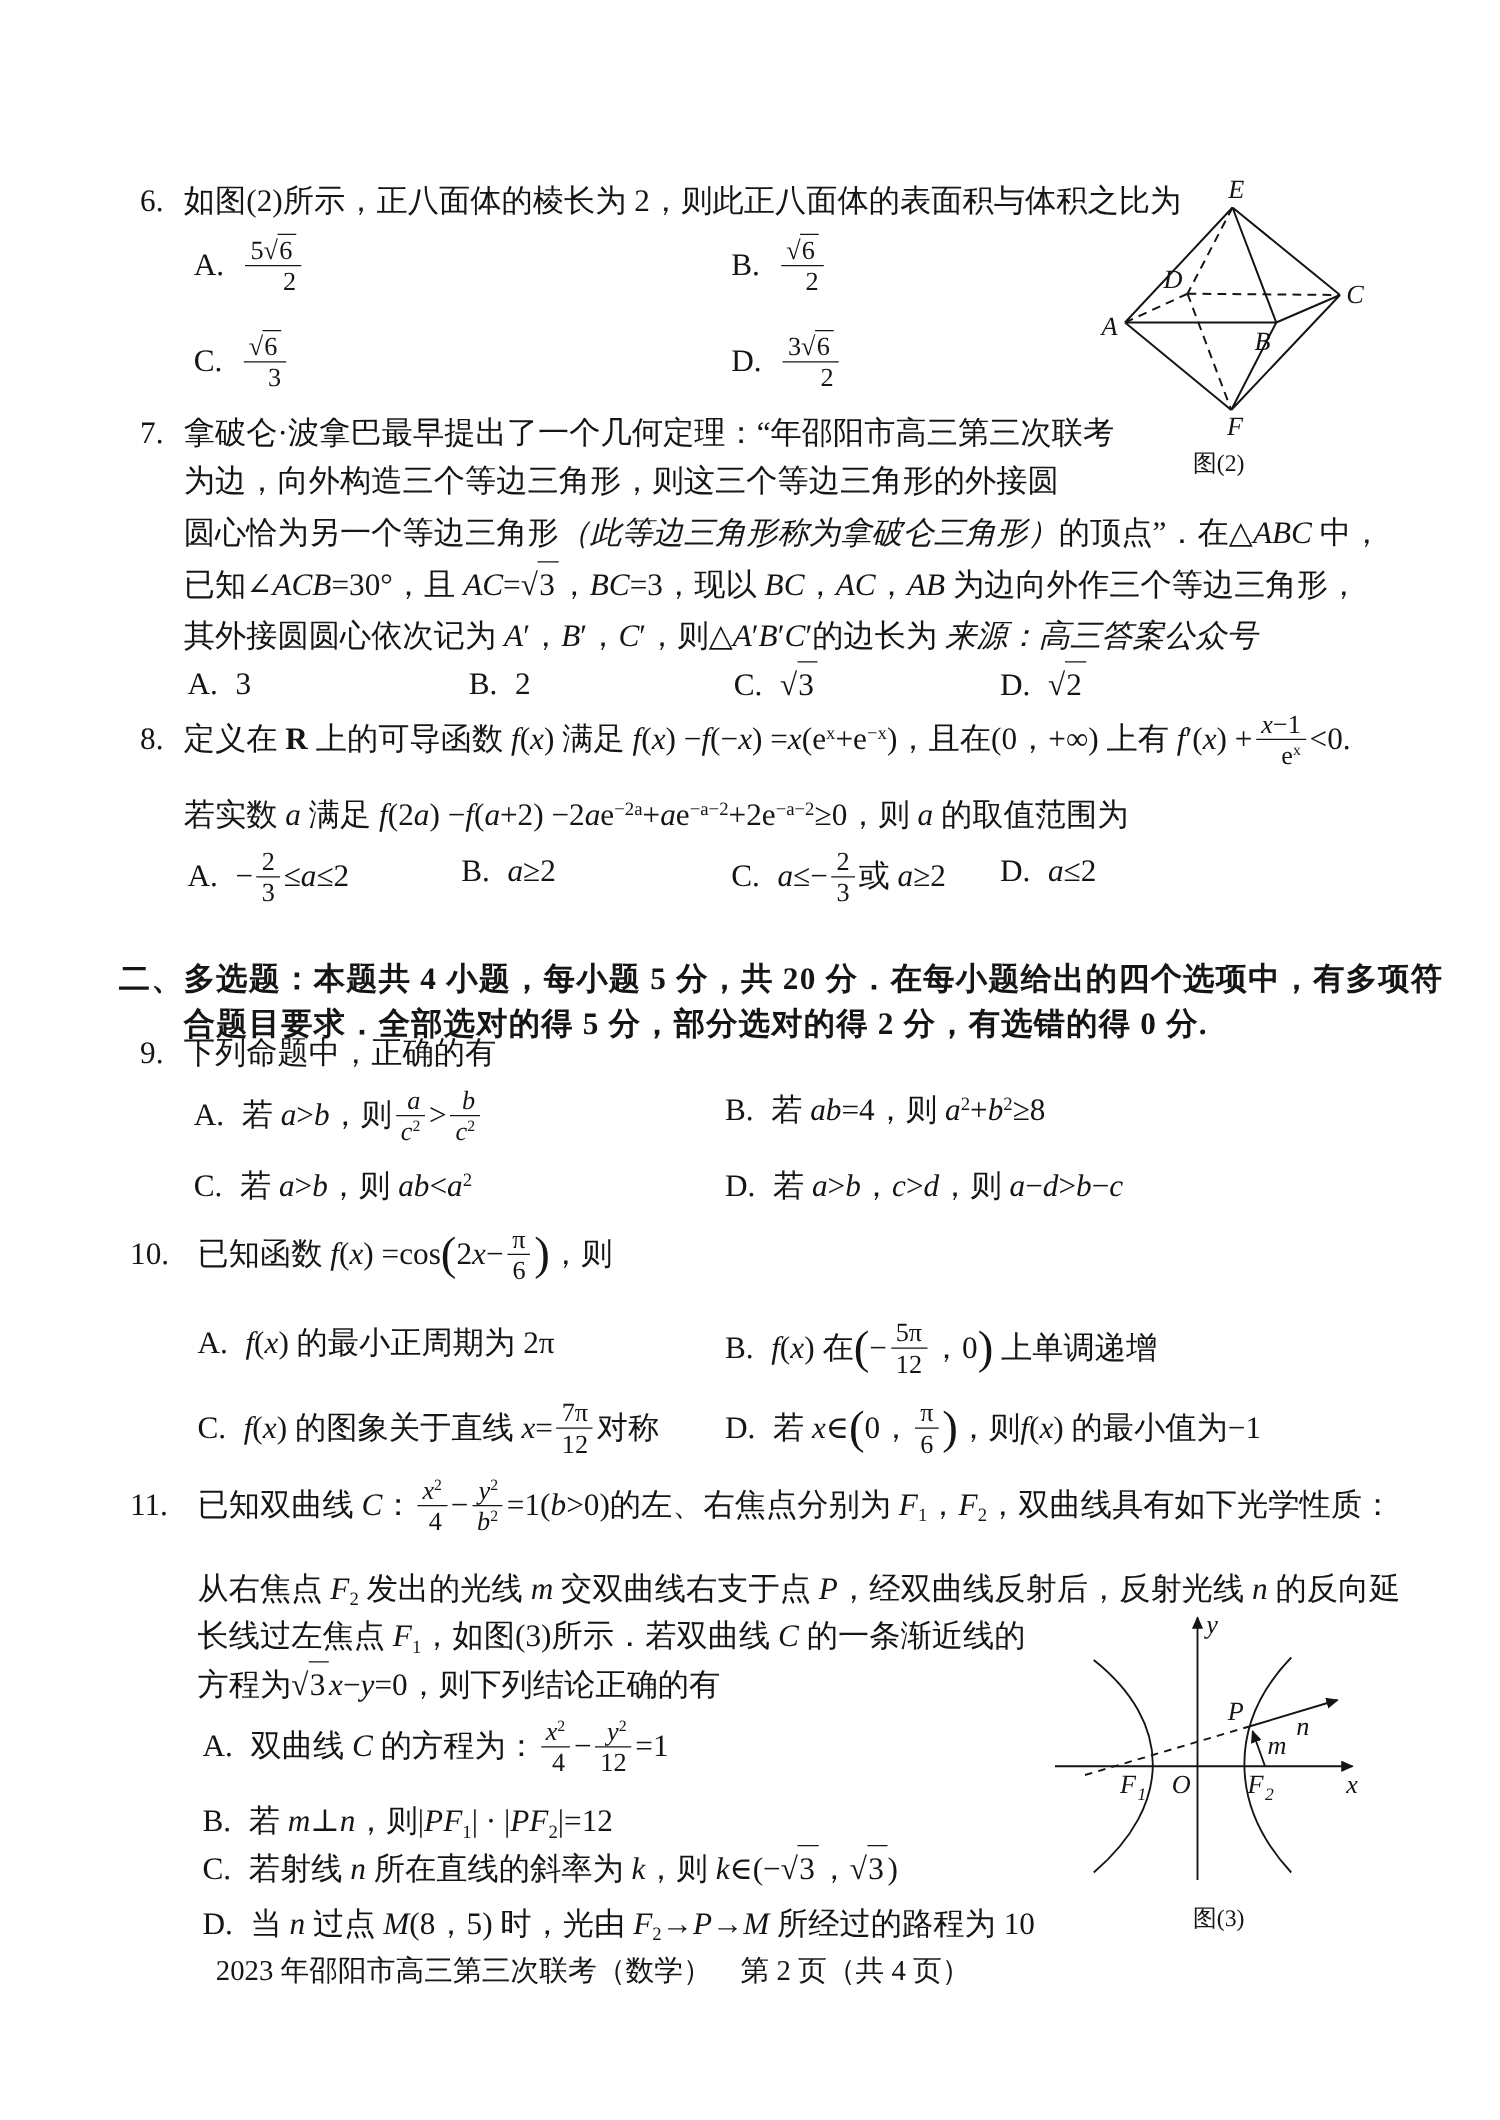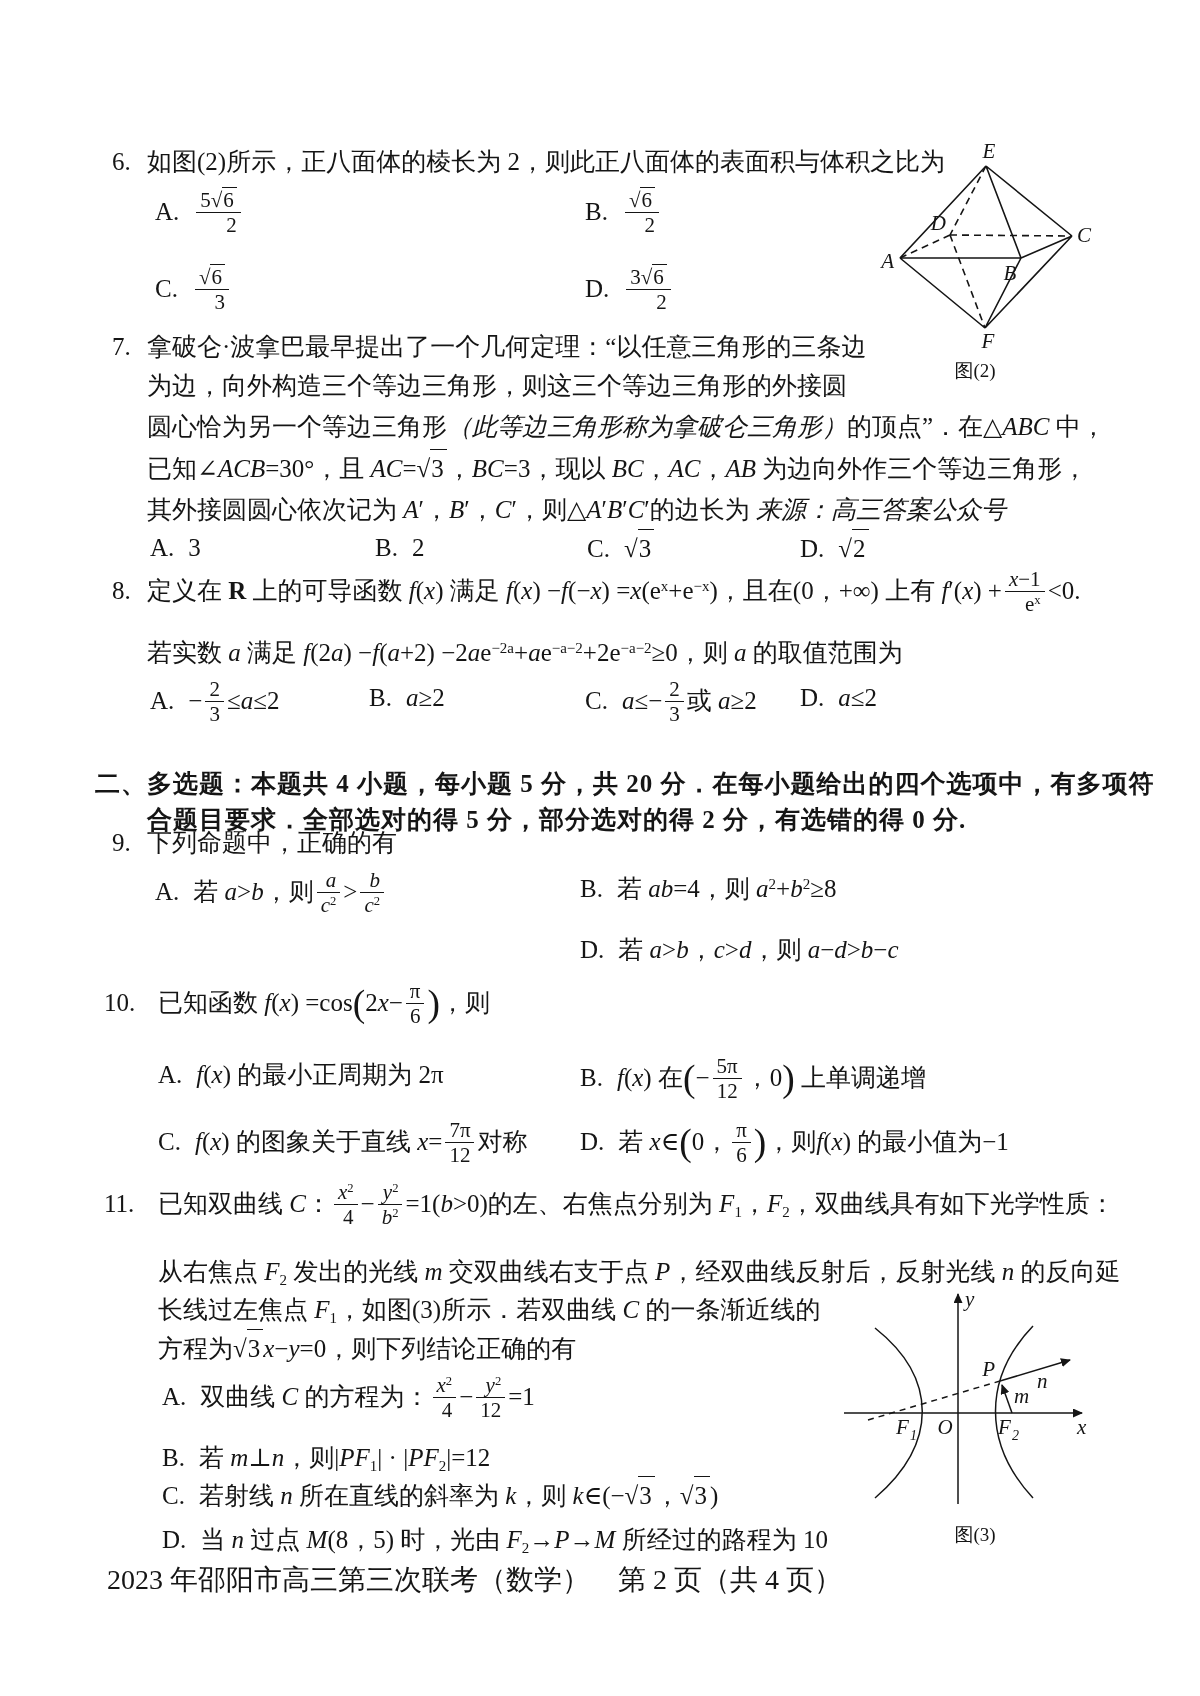--- a/index.html
+++ b/index.html
@@ -23,21 +23,21 @@
   .frac .den{display:block;padding:0 4px;}
   .sqrt{display:inline-block;white-space:nowrap;}
   .sqrt .rad{display:inline-block;}
   .sqrt .vinc{display:inline-block;border-top:1.6px solid #151515;padding:0 3px 0 1px;}
   .bigp{font-size:1.5em;line-height:0;vertical-align:middle;position:relative;top:-2px;font-weight:400;}
   .fig{position:absolute;}
   .fig svg{display:block;}
   .figlab{font-family:"Liberation Serif","DejaVu Serif",serif;font-style:italic;font-size:21px;fill:#151515;}
   .figlab-s{font-family:"Liberation Serif","DejaVu Serif",serif;font-style:italic;font-size:14px;fill:#151515;}
   .figcap{position:absolute;text-align:center;font-size:19px;}
-  .footer{position:absolute;left:0;width:949px;text-align:center;font-size:28px;}
+  .footer{position:absolute;left:0;width:949px;text-align:center;font-size:23px;}
 </style>
 </head>
 <body>
 
 <div class="page">
 
   <div class="line" style="left:112px;top:143px">
     <span class="qno">6.</span><span>如图(2)所示，正八面体的棱长为 2，则此正八面体的表面积与体积之比为</span>
   </div>
   <div class="line" style="left:155px;top:189px">
@@ -63,21 +63,21 @@
       <text class="figlab" x="36" y="140" text-anchor="end">A</text>
       <text class="figlab" x="219" y="114" text-anchor="start">C</text>
       <text class="figlab" x="88" y="102" text-anchor="end">D</text>
       <text class="figlab" x="152" y="152" text-anchor="middle">B</text>
       <text class="figlab" x="130" y="220" text-anchor="middle">F</text>
     </svg>
   </div>
   <div class="figcap" style="left:880px;top:358px;width:190px">图(2)</div>
 
   <div class="line" style="left:112px;top:328px">
-    <span class="qno">7.</span><span>拿破仑·波拿巴最早提出了一个几何定理：“以任意三角形的三条边</span>
+    <span class="qno">7.</span><span>拿破仑·波拿巴最早提出了一个几何定理：“年邵阳市高三第三次联考</span>
   </div>
   <div class="line" style="left:147px;top:367px">为边，向外构造三个等边三角形，则这三个等边三角形的外接圆</div>
   <div class="line" style="left:147px;top:408px">圆心恰为另一个等边三角形<span class="kai">（此等边三角形称为拿破仑三角形）</span>的顶点”．在△<span class="it">ABC</span> 中，</div>
   <div class="line" style="left:147px;top:449px">已知∠<span class="it">ACB</span>=30°，且 <span class="it">AC</span>=<span class="sqrt"><span class="rad">√</span><span class="vinc">3</span></span>，<span class="it">BC</span>=3，现以 <span class="it">BC</span>，<span class="it">AC</span>，<span class="it">AB</span> 为边向外作三个等边三角形，</div>
   <div class="line" style="left:147px;top:491px">其外接圆圆心依次记为 <span class="it">A</span>′，<span class="it">B</span>′，<span class="it">C</span>′，则△<span class="it">A</span>′<span class="it">B</span>′<span class="it">C</span>′的边长为<span class="kai"> 来源：高三答案公众号</span></div>
   <div class="line" style="left:150px;top:529px">
     <span class="ok">A.</span><span>3</span>
   </div>
   <div class="line" style="left:375px;top:529px">
     <span class="ok">B.</span><span>2</span>
@@ -110,20 +110,23 @@
   <div class="line hd" style="left:147px;top:789px">合题目要求．全部选对的得 5 分，部分选对的得 2 分，有选错的得 0 分.</div>
 
   <div class="line" style="left:112px;top:824px">
     <span class="qno">9.</span><span>下列命题中，正确的有</span>
   </div>
   <div class="line" style="left:155px;top:870px">
     <span class="ok">A.</span><span>若 <span class="it">a</span>&gt;<span class="it">b</span>，则<span class="frac"><span class="num"><span class="it">a</span></span><span class="den"><span class="it">c</span><span class="sup">2</span></span></span>&gt;<span class="frac"><span class="num"><span class="it">b</span></span><span class="den"><span class="it">c</span><span class="sup">2</span></span></span></span>
   </div>
   <div class="line" style="left:580px;top:870px">
     <span class="ok">B.</span><span>若 <span class="it">ab</span>=4，则 <span class="it">a</span><span class="sup">2</span>+<span class="it">b</span><span class="sup">2</span>≥8</span>
+  </div>
+  <div class="line" style="left:155px;top:931px">
+    <span class="ok">C.</span><span>若 <span class="it">a</span>&gt;<span class="it">b</span>，则 <span class="it">ab</span>&lt;<span class="it">a</span><span class="sup">2</span></span>
   </div>
   <div class="line" style="left:580px;top:931px">
     <span class="ok">D.</span><span>若 <span class="it">a</span>&gt;<span class="it">b</span>，<span class="it">c</span>&gt;<span class="it">d</span>，则 <span class="it">a</span>−<span class="it">d</span>&gt;<span class="it">b</span>−<span class="it">c</span></span>
   </div>
 
   <div class="line" style="left:104px;top:981px">
     <span class="qno2">10.</span><span>已知函数 <span class="it">f</span>(<span class="it">x</span>) =cos<span class="bigp">(</span>2<span class="it">x</span>−<span class="frac"><span class="num">π</span><span class="den">6</span></span><span class="bigp">)</span>，则</span>
   </div>
   <div class="line" style="left:158px;top:1056px">
     <span class="ok">A.</span><span><span class="it">f</span>(<span class="it">x</span>) 的最小正周期为 2π</span>

